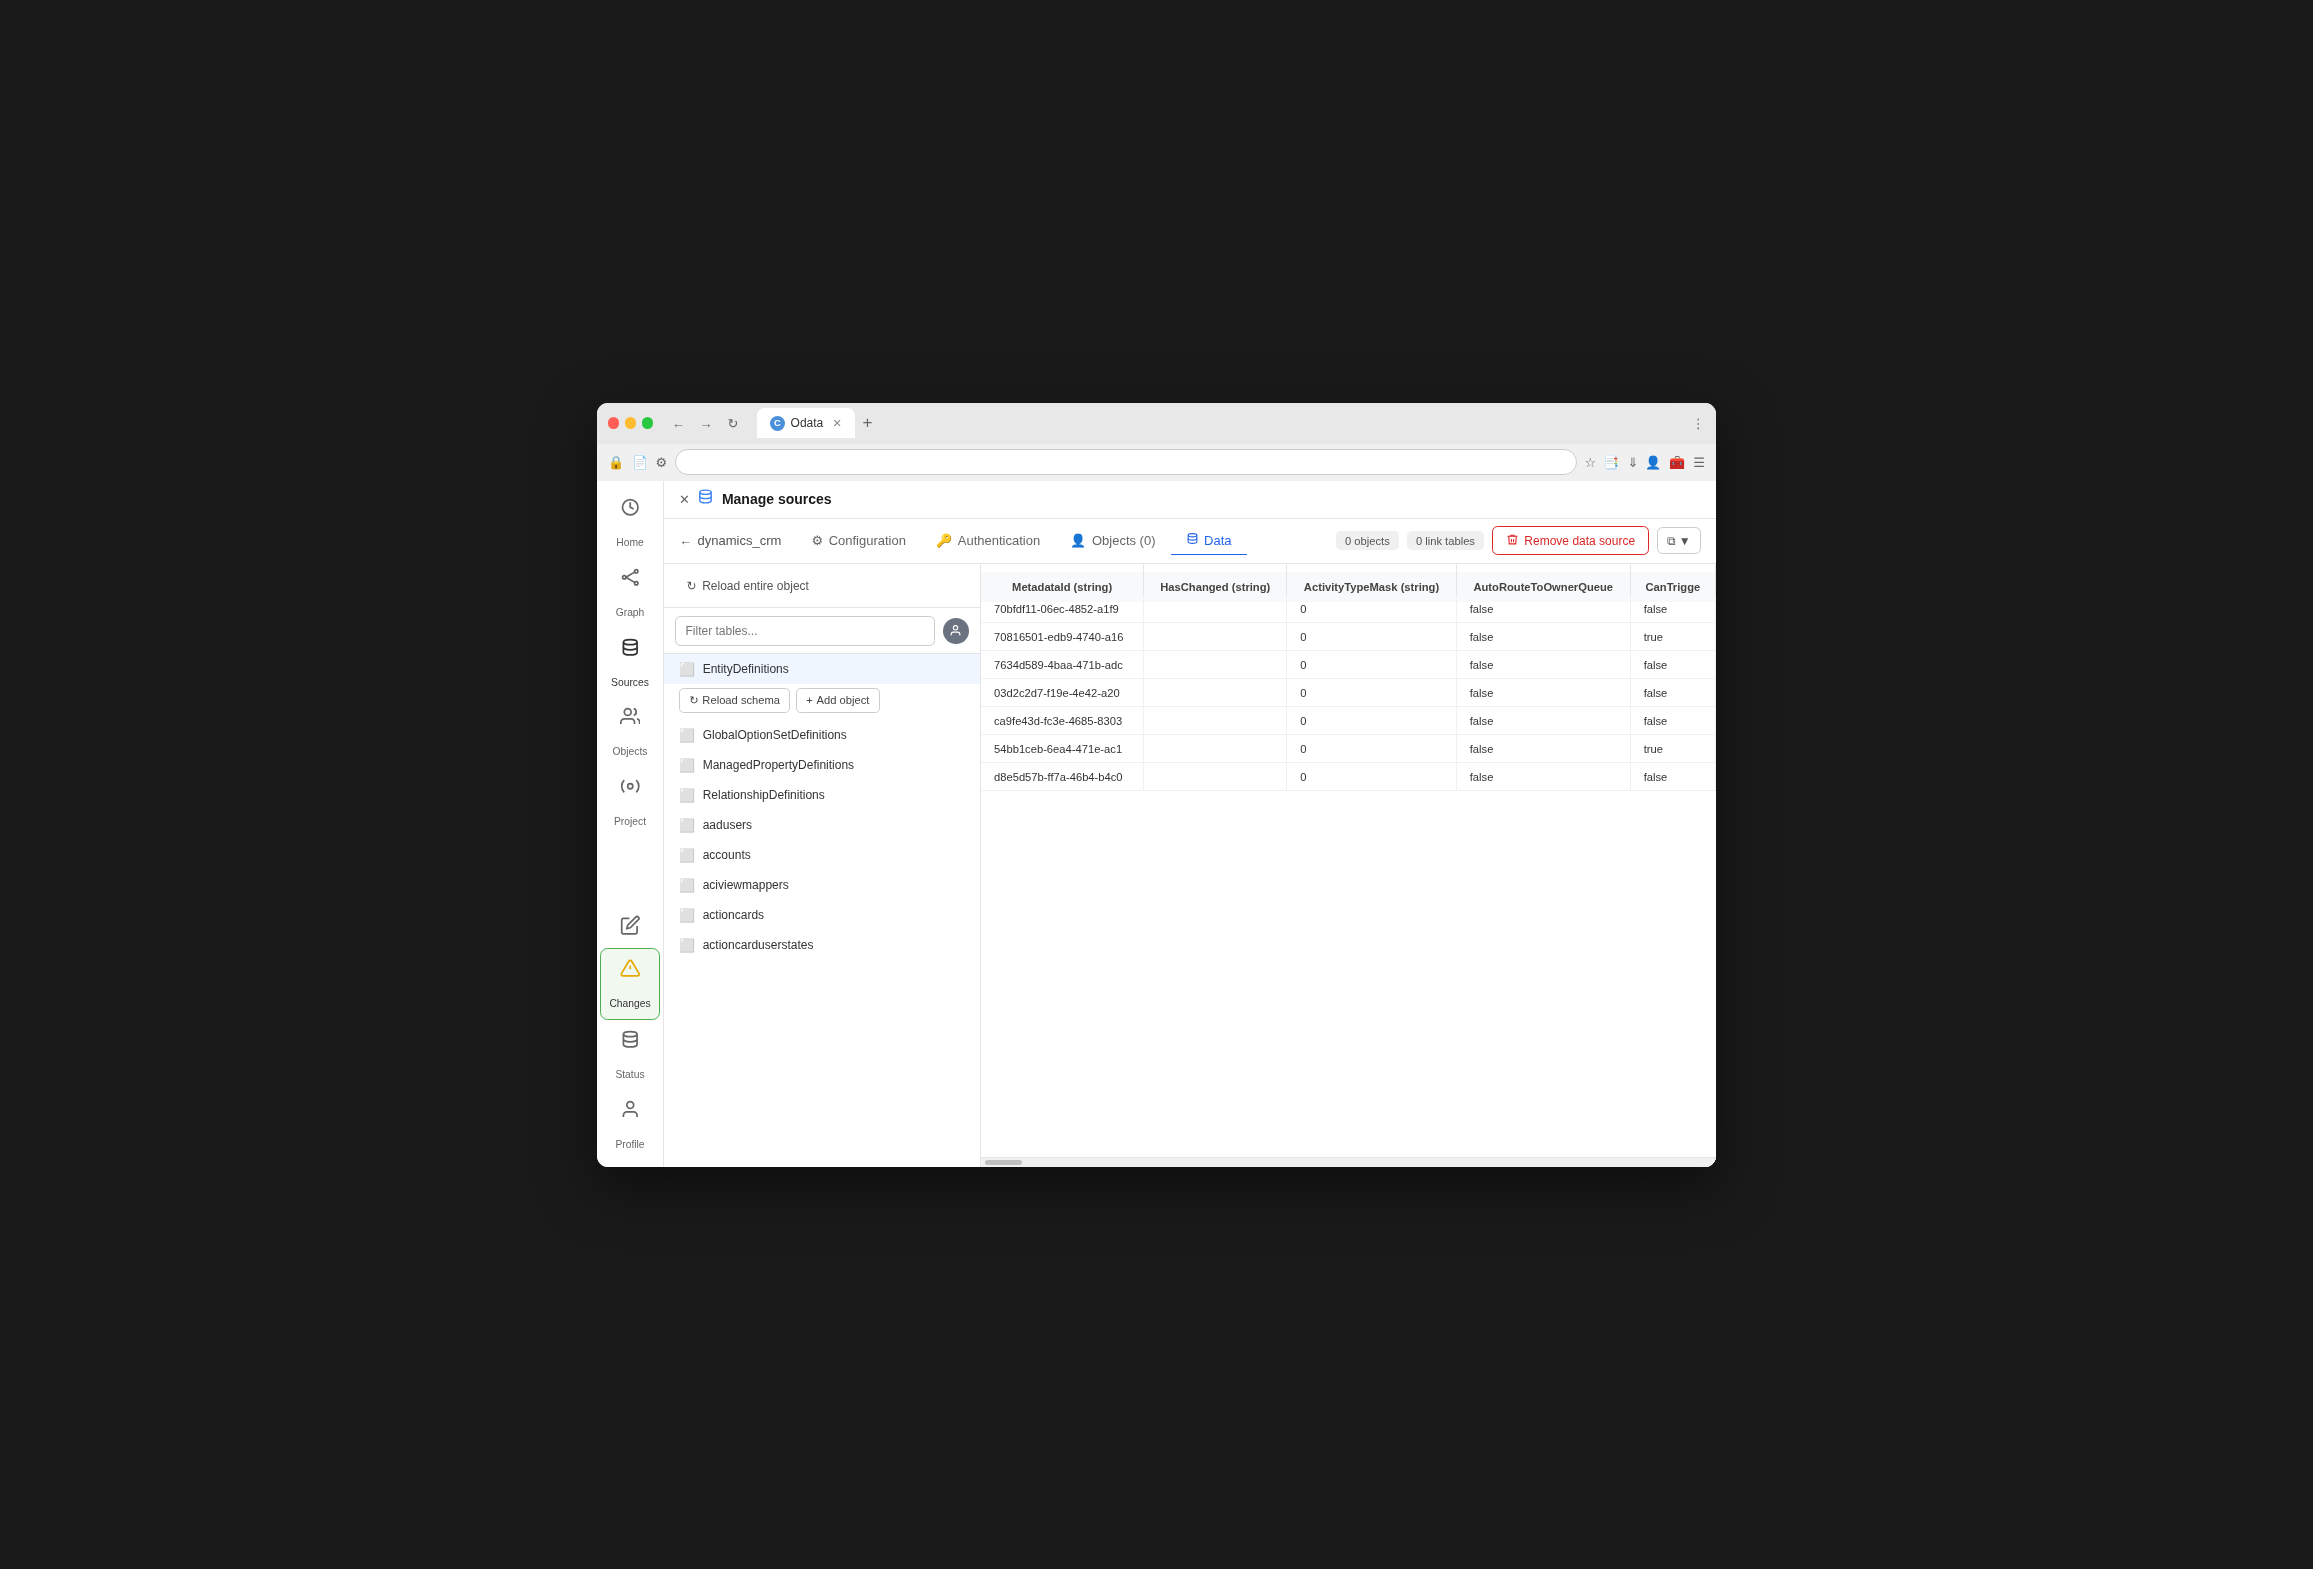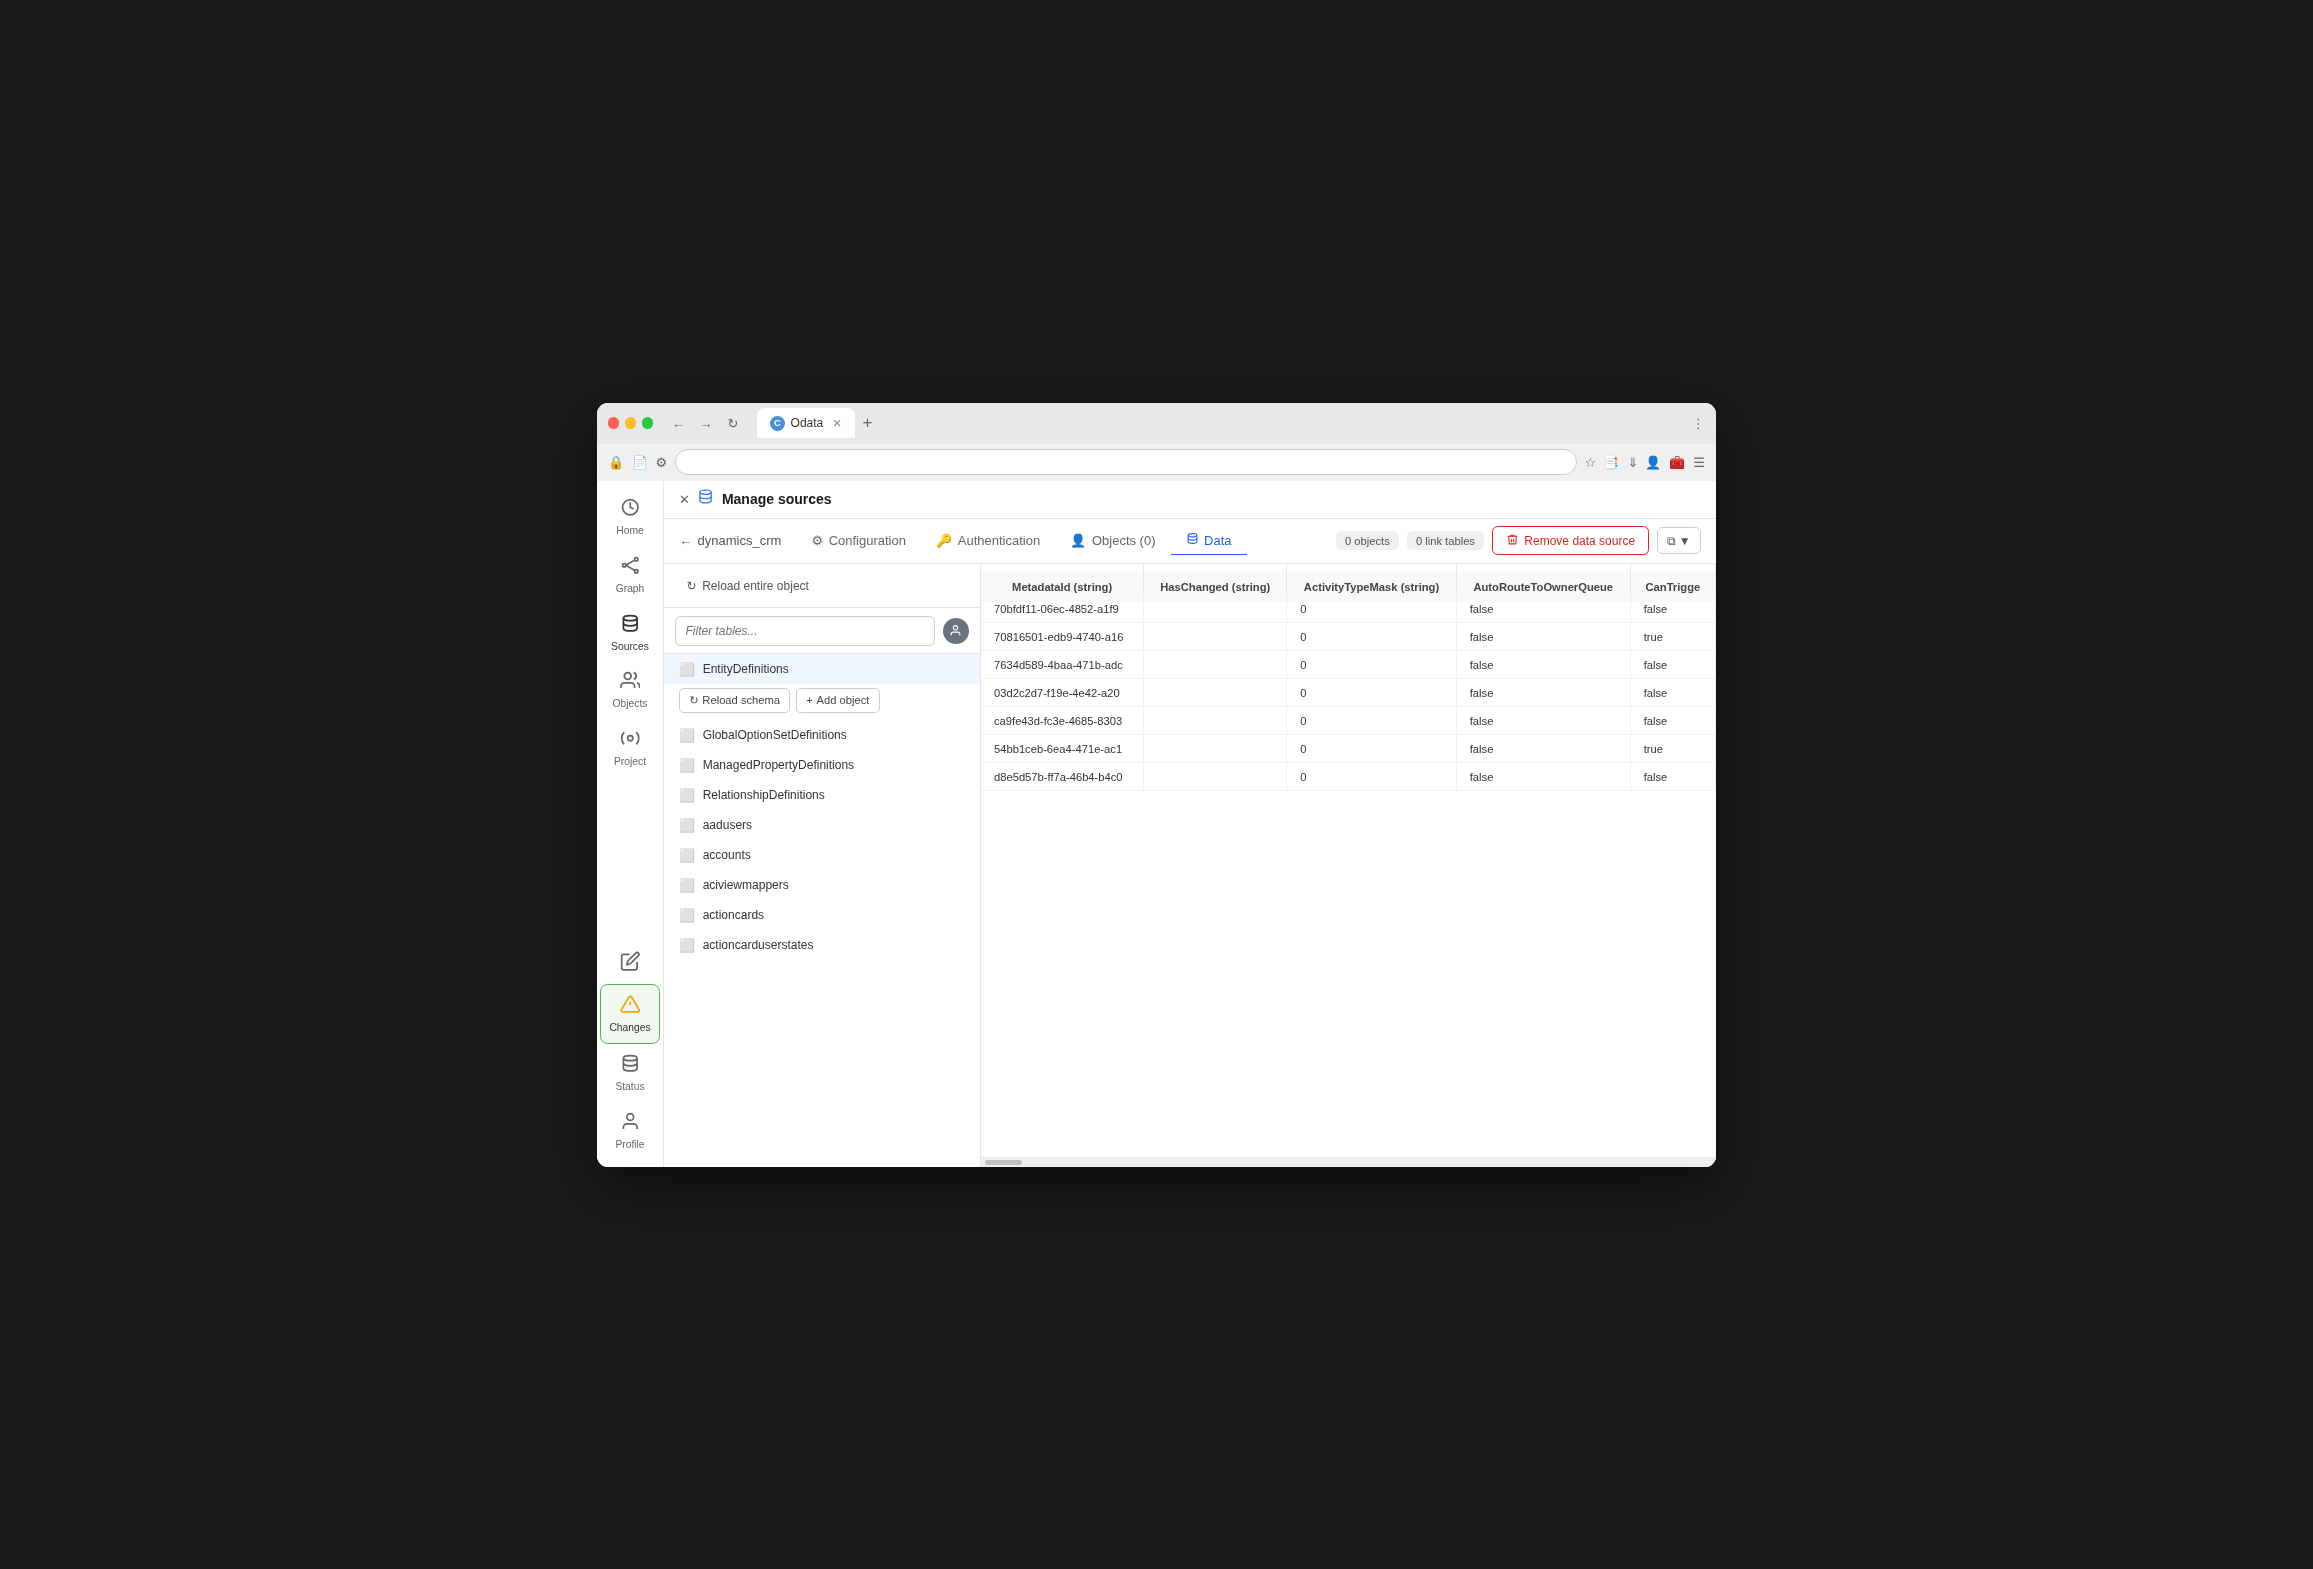--- a/index.html
+++ b/index.html
@@ -146,21 +146,21 @@
     .sidebar-item {
       display: flex;
       flex-direction: column;
       align-items: center;
       padding: 9.3px 7.5px;
       cursor: pointer;
       border-radius: 7.5px;
       width: 60px;
       color: #666;
       font-size: 10.3px;
-      gap: 4px;
+      gap: 16px;
       text-align: center;
     }
     .sidebar-item.active { color: #333; }
     .sidebar-item.changes-active {
       background: #f0f8f0;
       border: 0.9px solid #4caf50;
       color: #333;
     }
     .sidebar-icon {
       font-size: 18.6px;
@@ -319,21 +319,20 @@
       border-bottom: 0.9px solid #e5e5e5;
     }
     .filter-input {
       flex: 1;
       height: 30px;
       border: 0.9px solid #ccc;
       border-radius: 5.6px;
       padding: 0 9.3px;
       font-size: 12px;
       outline: none;
-      font-style: italic;
     }
     .user-avatar {
       width: 26px;
       height: 26px;
       background: #6b7280;
       border-radius: 50%;
       display: flex;
       align-items: center;
       justify-content: center;
       color: white;

